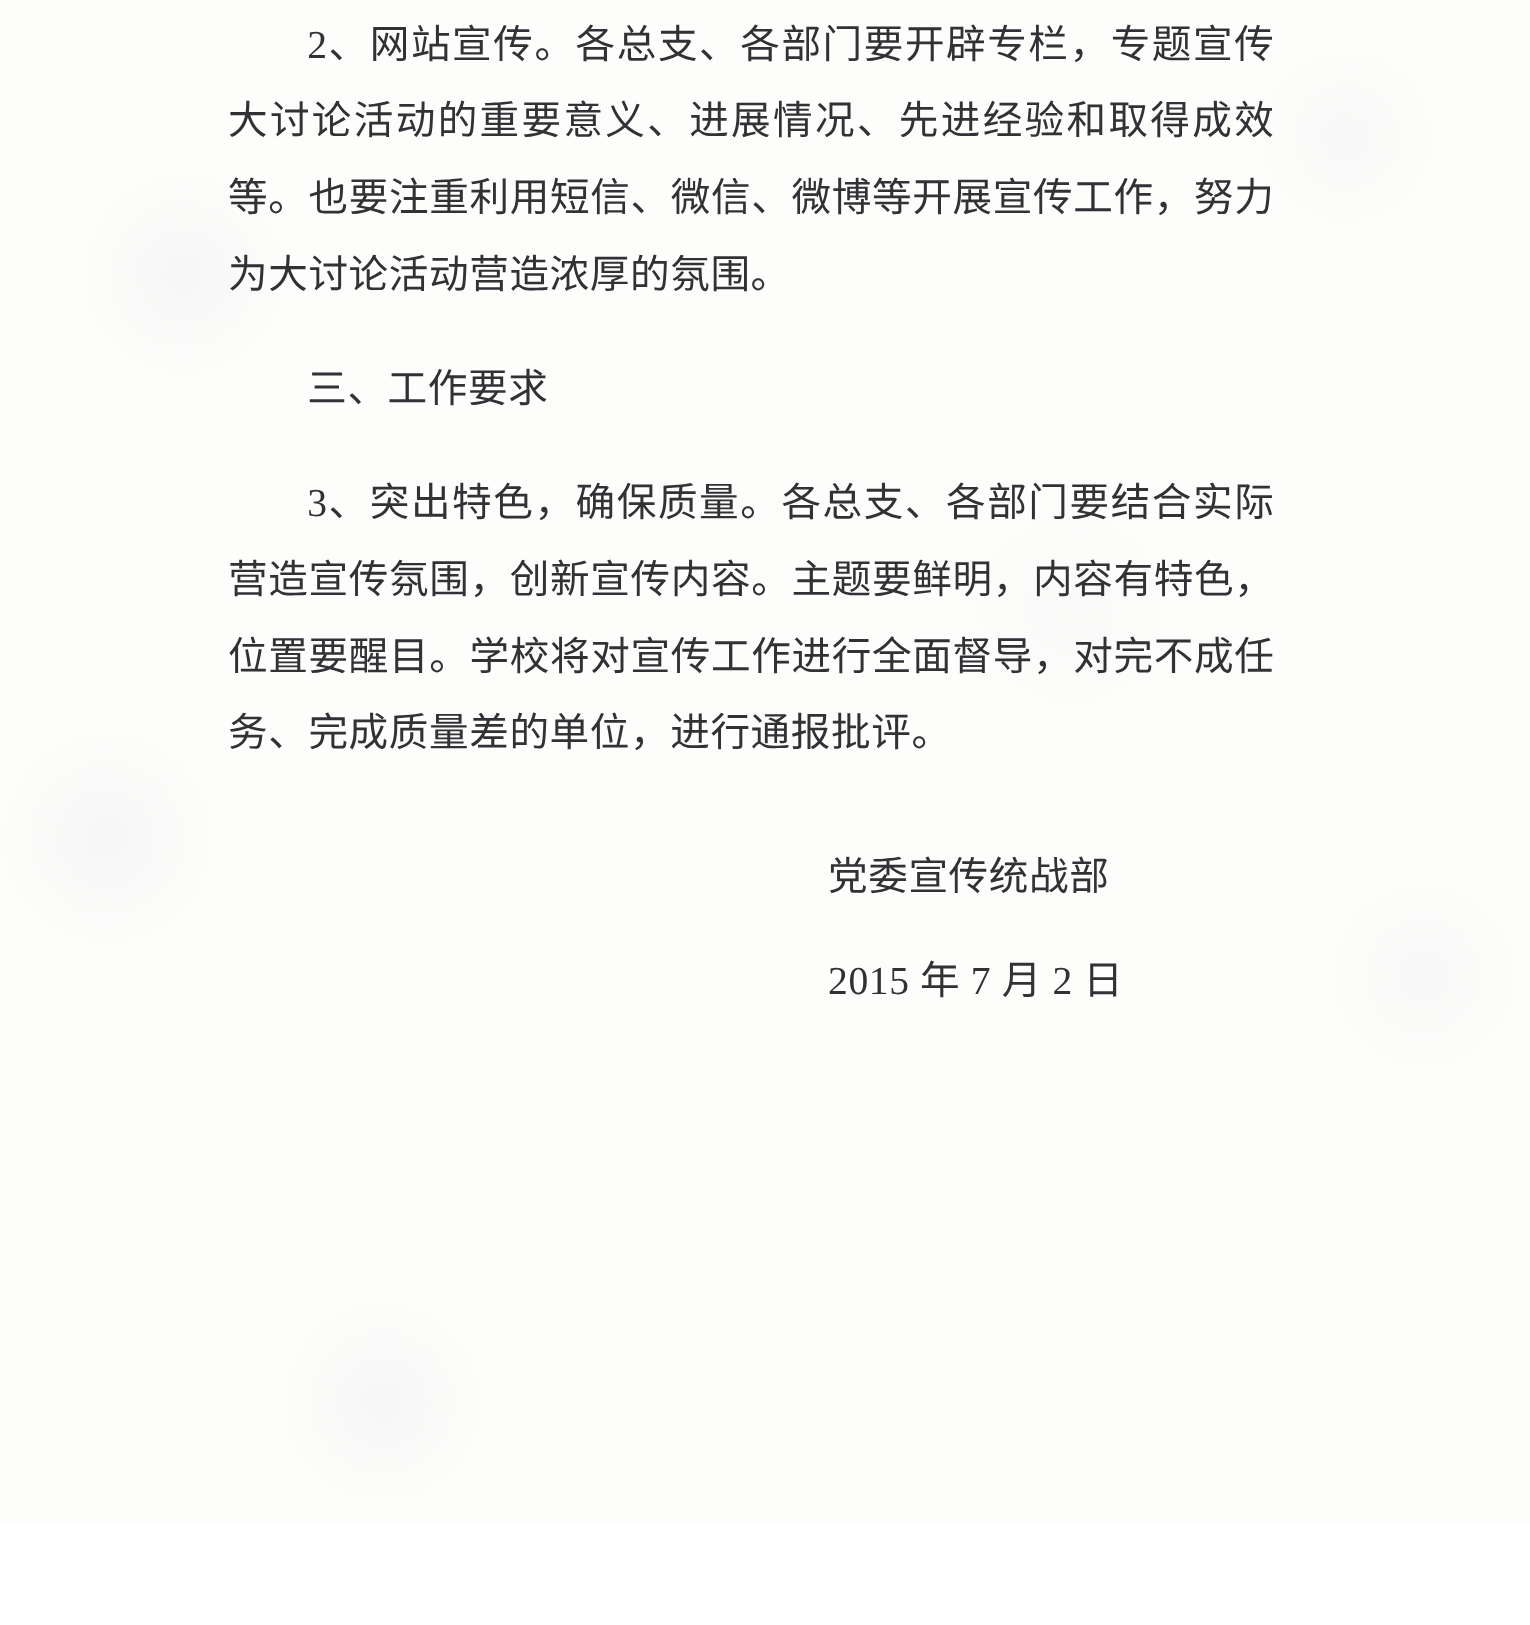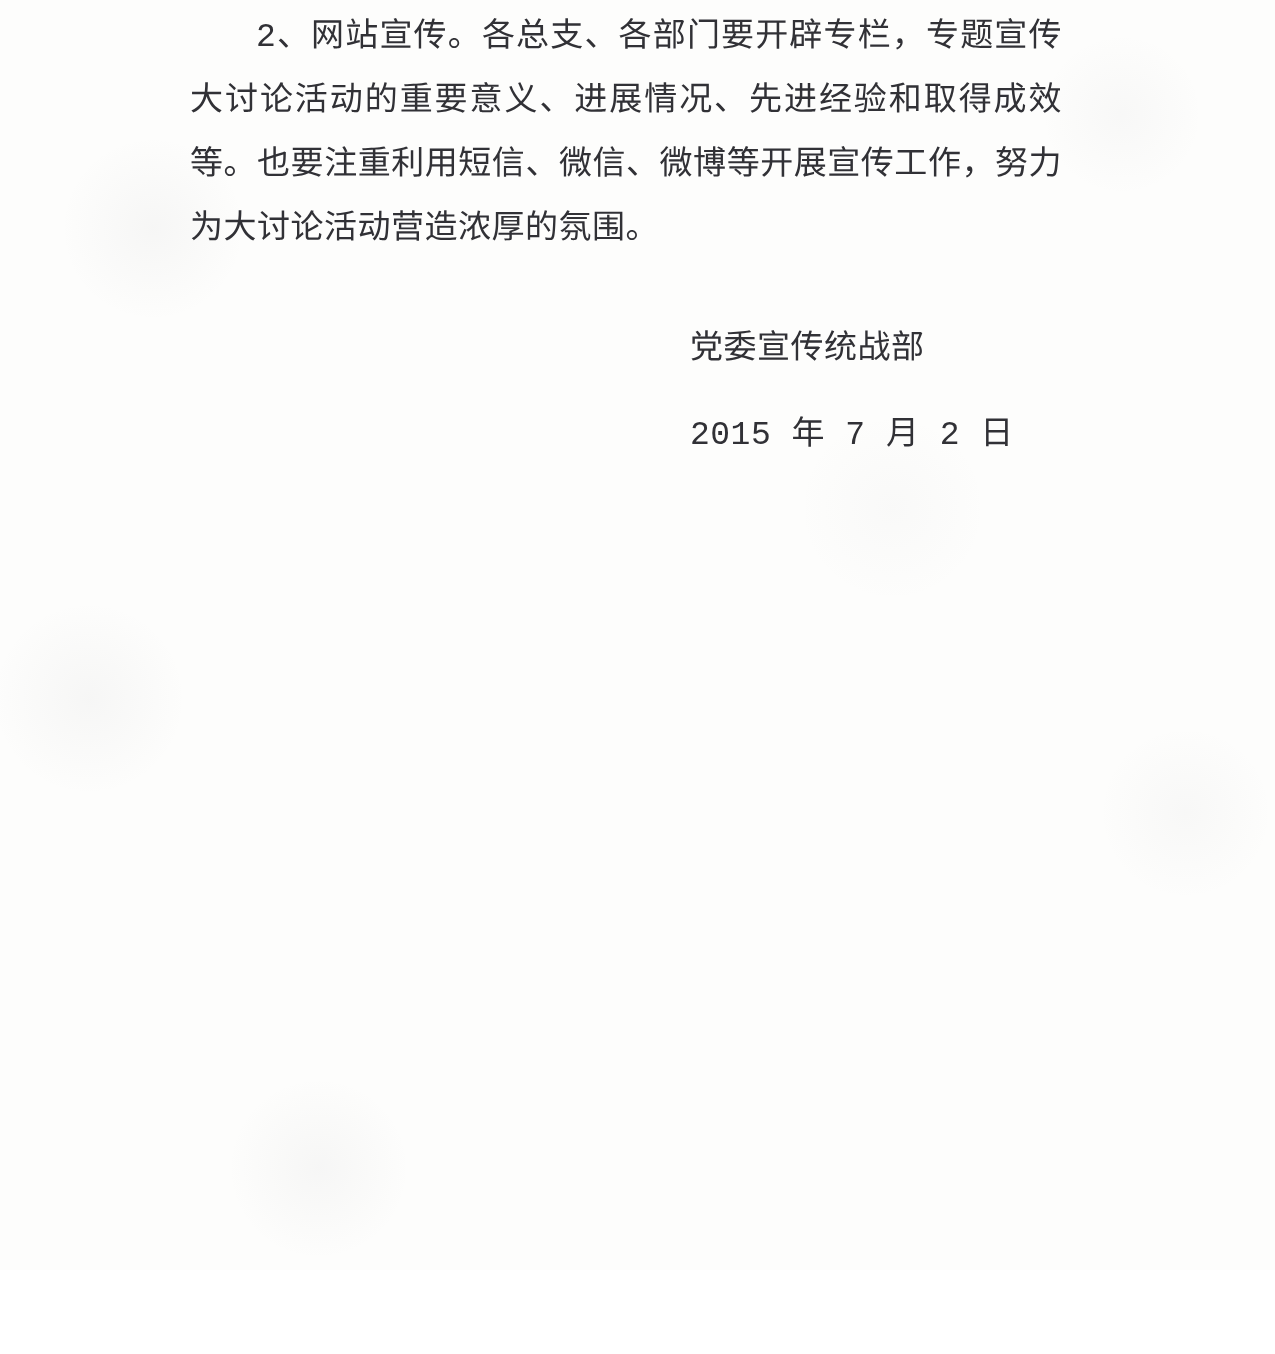--- a/index.html
+++ b/index.html
@@ -17,21 +17,21 @@
     
     background-image:
       radial-gradient(circle at 12% 18%, rgba(120,120,125,0.05) 0, rgba(120,120,125,0) 6%),
       radial-gradient(circle at 88% 9%, rgba(120,120,125,0.04) 0, rgba(120,120,125,0) 5%),
       radial-gradient(circle at 7% 55%, rgba(120,120,125,0.05) 0, rgba(120,120,125,0) 7%),
       radial-gradient(circle at 93% 64%, rgba(120,120,125,0.04) 0, rgba(120,120,125,0) 6%),
       radial-gradient(circle at 25% 92%, rgba(120,120,125,0.05) 0, rgba(120,120,125,0) 6%),
       radial-gradient(circle at 70% 40%, rgba(130,130,135,0.03) 0, rgba(130,130,135,0) 8%);
     overflow: hidden;
     color: #313136;
-    font-family: Liberation Mono, monospace;
+    font-family: Liberation Serif, serif;
   }
 
   .doc {
     padding: 6px 213px 0 190px; 
   }
 
   .doc p {
     margin: 0;
     font-size: 33px;
     line-height: 64px;
@@ -66,22 +66,24 @@
   }
 </style>
 </head>
 <body>
 
 <div class="page">
   <div class="doc">
 
     <p class="body-para">2、网站宣传。各总支、各部门要开辟专栏，专题宣传大讨论活动的重要意义、进展情况、先进经验和取得成效等。也要注重利用短信、微信、微博等开展宣传工作，努力为大讨论活动营造浓厚的氛围。</p>
 
+    <p class="heading">三、工作要求</p>
 
 
 
+    <p class="body-para">3、突出特色，确保质量。各总支、各部门要结合实际营造宣传氛围，创新宣传内容。主题要鲜明，内容有特色，位置要醒目。学校将对宣传工作进行全面督导，对完不成任务、完成质量差的单位，进行通报批评。</p>
 
     <p class="signature">党委宣传统战部</p>
 
     <p class="date">2015 年 7 月 2 日</p>
 
   </div>
 </div>
 
 </body></html>

